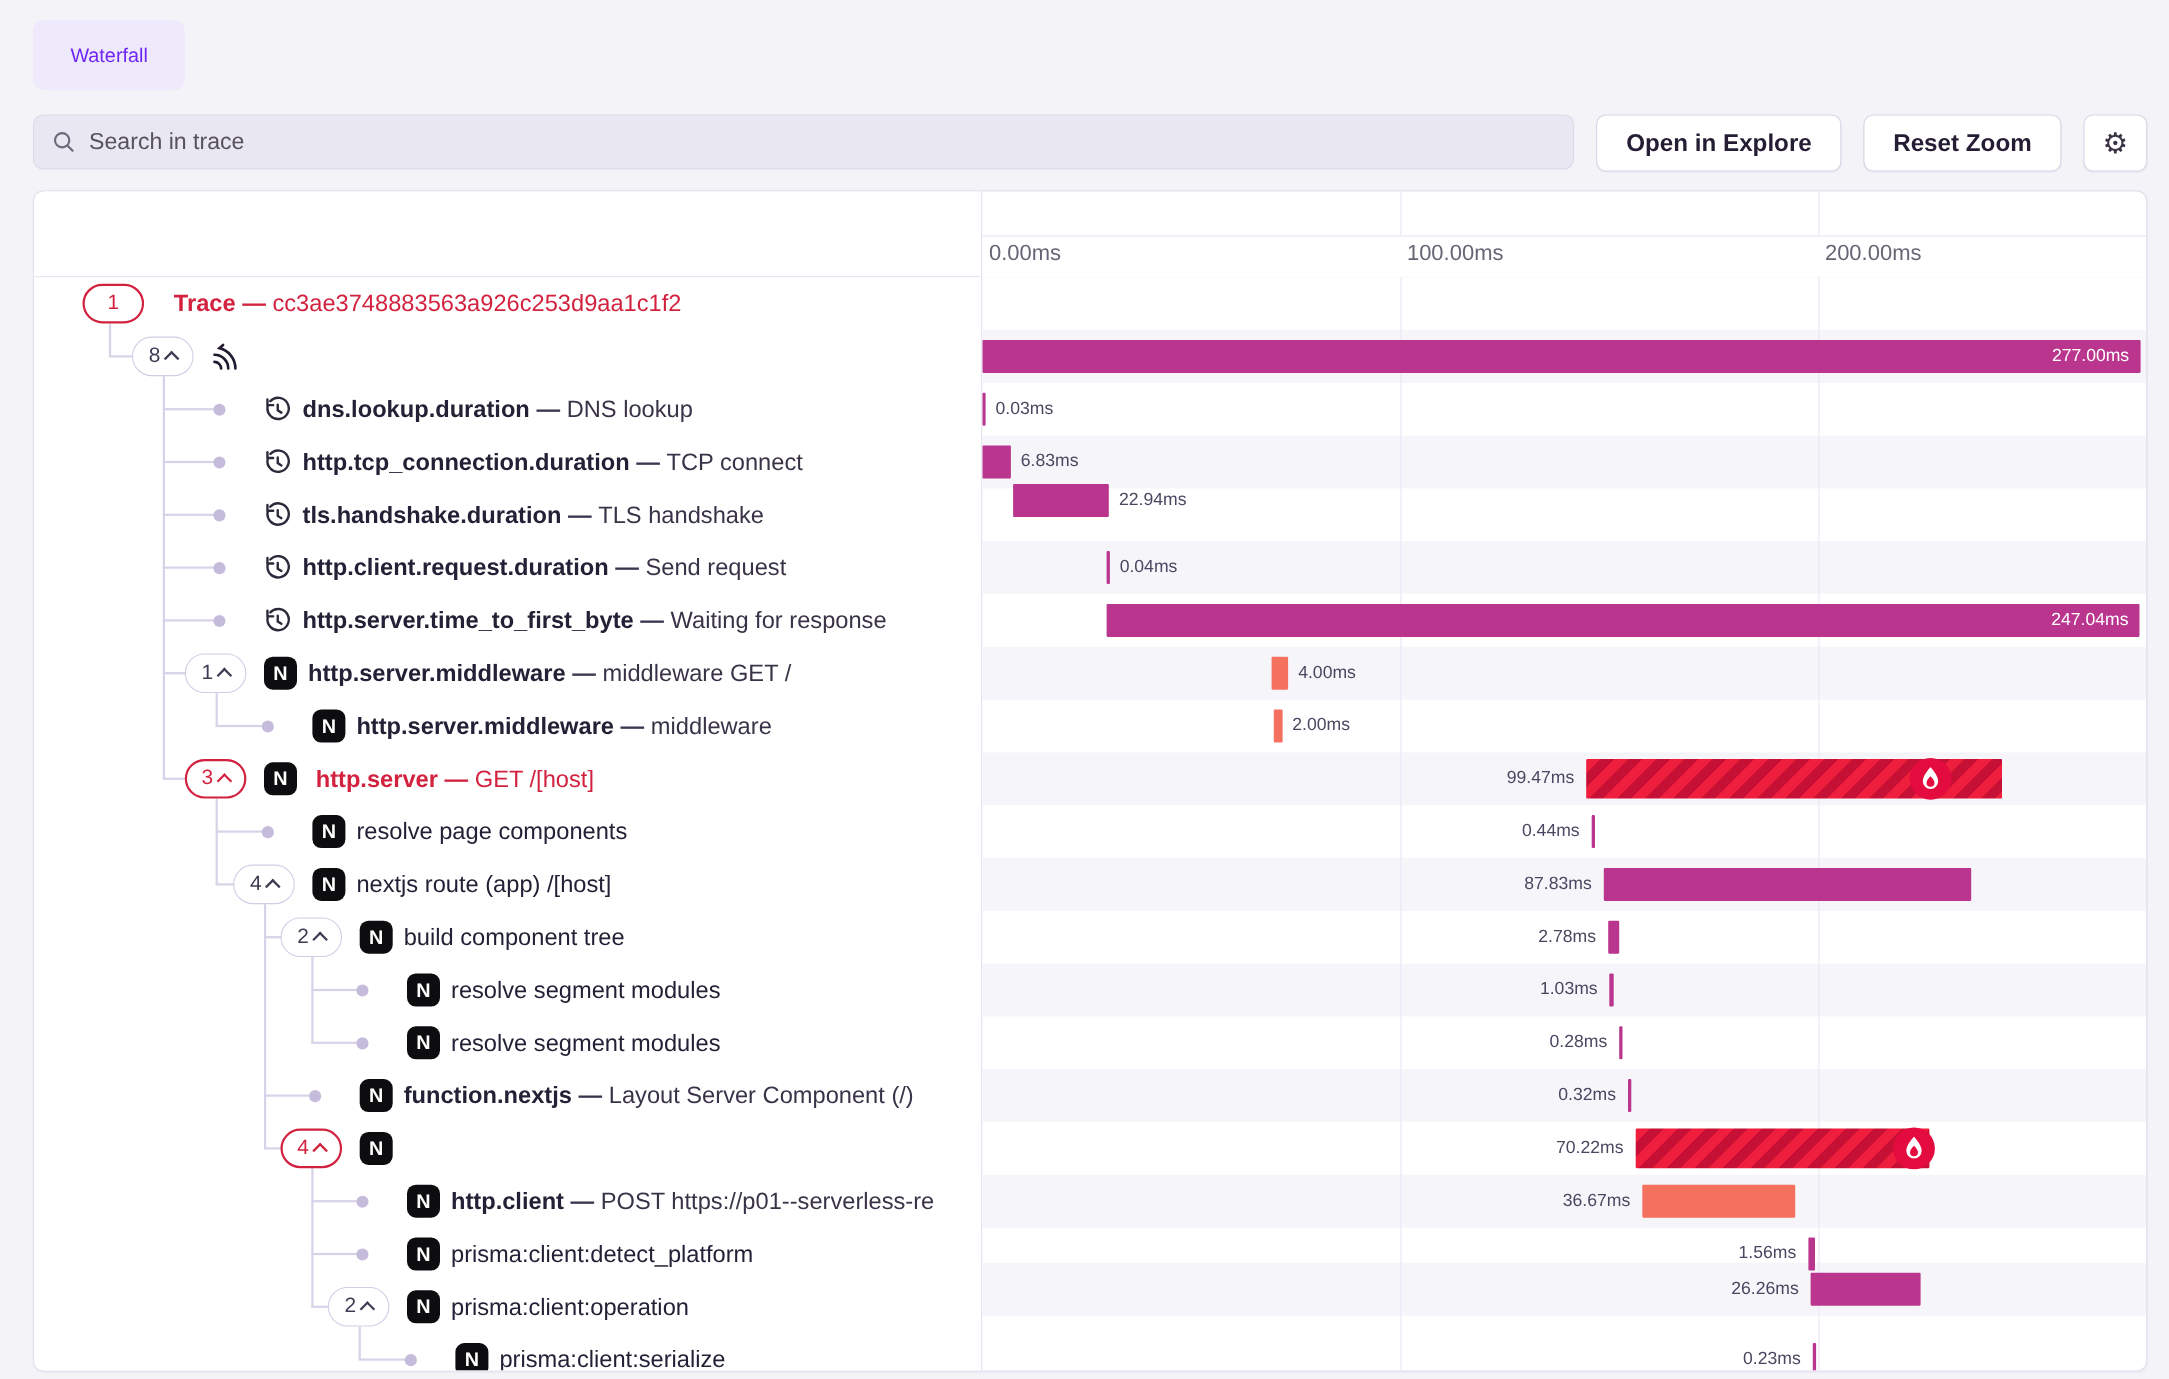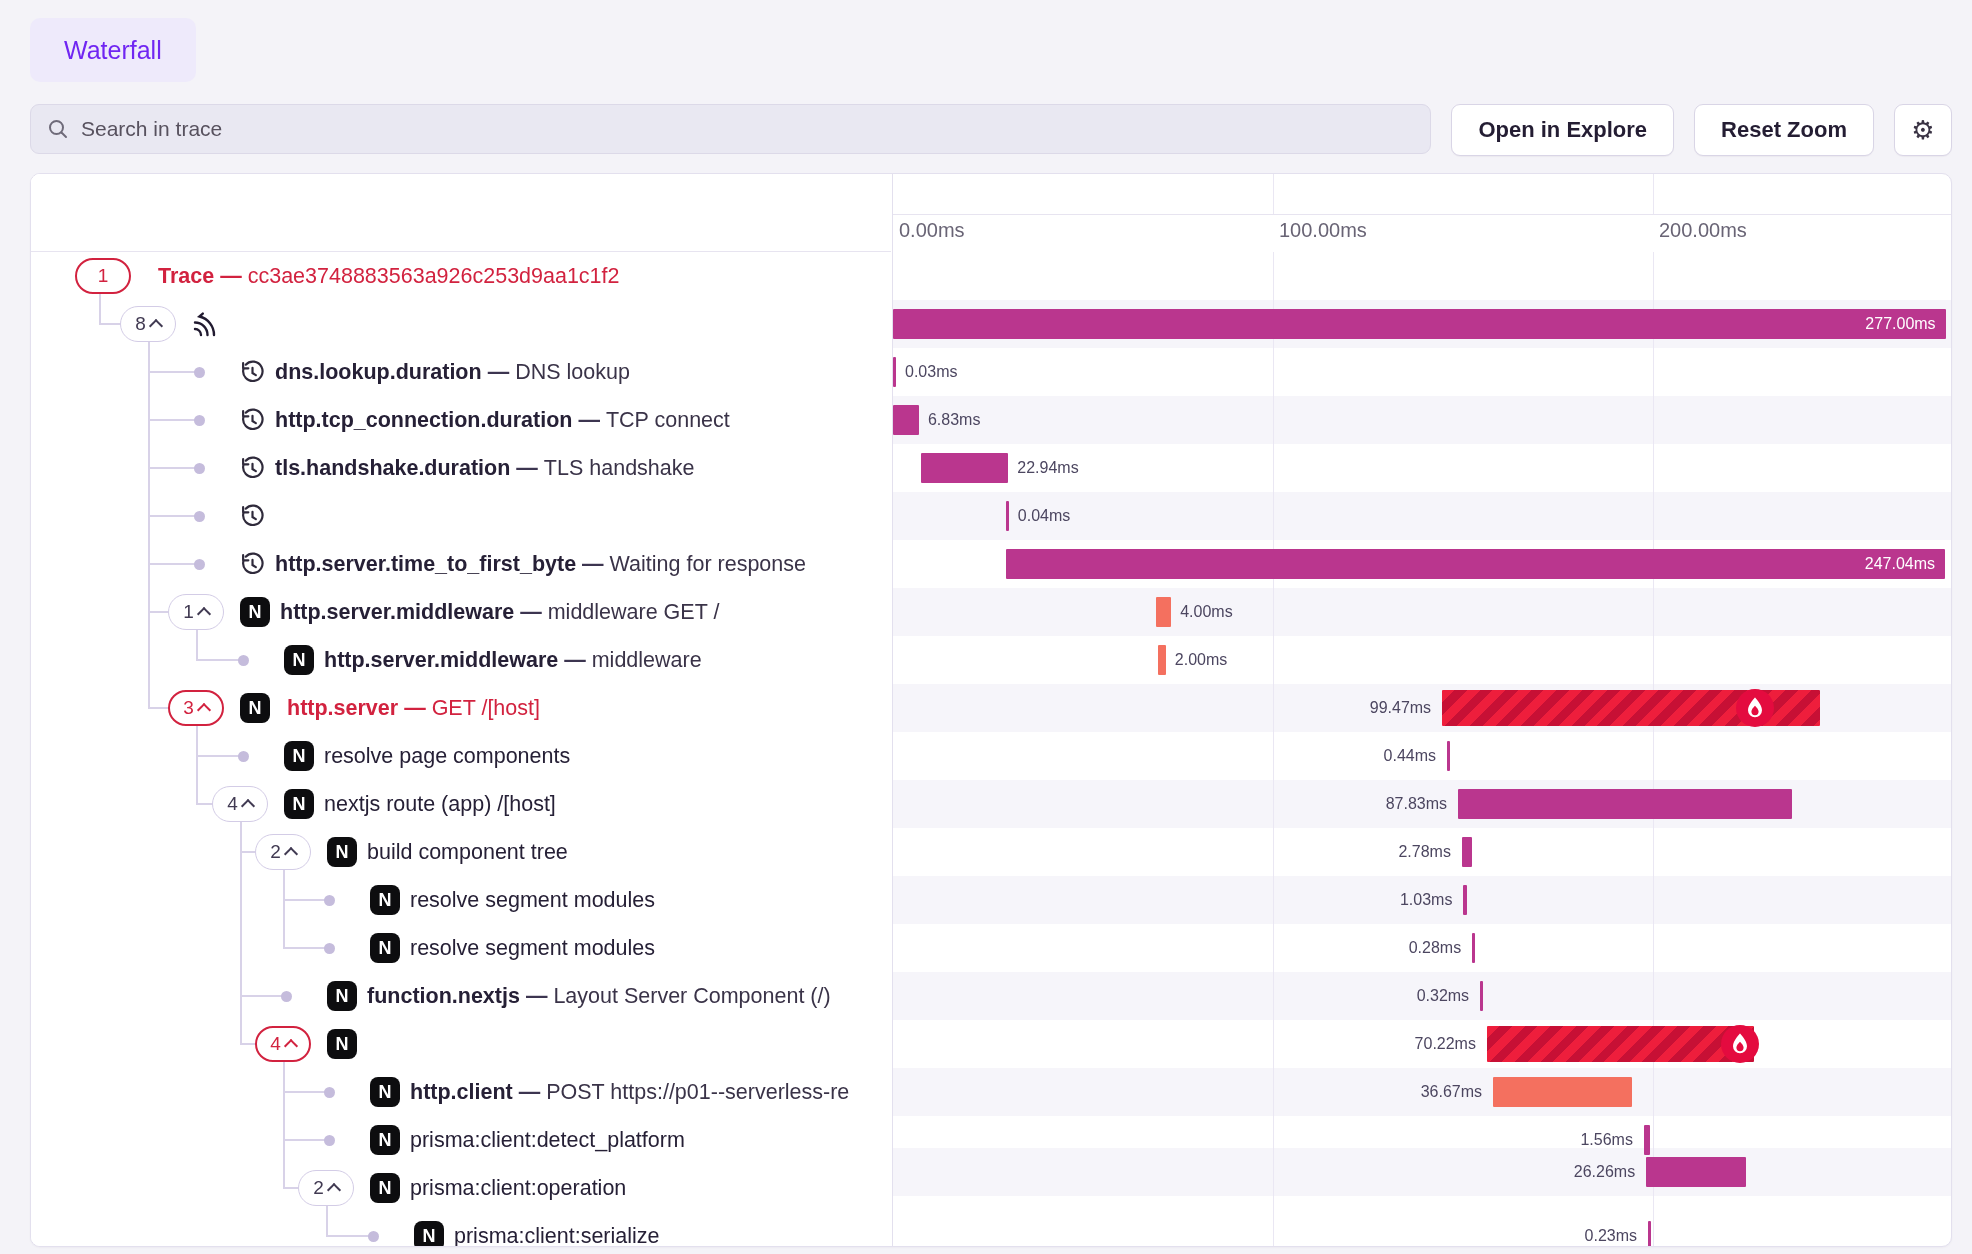--- a/index.html
+++ b/index.html
@@ -7,21 +7,21 @@
     width:1972px;height:1254px;overflow:hidden;
     background:#f4f3f8;
     font-family:"Liberation Sans", sans-serif;
     color:#262036;
     position:relative;
   }
   
   .tab-pill{
     position:absolute;left:30px;top:18px;height:64px;padding:0 34px;
     background:#eeeafb;border-radius:10px;display:flex;align-items:center;
-    font-size:25px;font-weight:500;color:#7026f2;cursor:pointer;
+    font-size:18px;font-weight:500;color:#7026f2;cursor:pointer;
   }
   .toolbar{position:absolute;left:30px;right:20px;top:104px;height:50px;display:flex;gap:20px;}
   .searchbar{
     flex:1;max-width:1437px;height:48px;background:#e9e8f2;border:1px solid #dcd9e8;
     border-radius:9px;display:flex;align-items:center;padding:0 16px;gap:12px;
   }
   .searchbar .ph{font-size:21px;color:#57515e;}
   .btn{
     height:50px;background:#ffffff;border:1px solid #d9d5e6;border-radius:9px;
     display:flex;align-items:center;justify-content:center;padding:0 26px;
@@ -150,20 +150,21 @@
             </svg></span>
           <div class="ltext" style="left: 244px;"><span class="t-title b">tls.handshake.duration</span><span class="t-sep">—</span><span class="t-desc">TLS handshake</span></div>
         </div>
         <div class="lrow" style="top: 318px;">
           <div class="dot" style="left: 163px; top: 19px;"></div>
           <span class="svgicon" style="left: 209px; top: 12px;"><svg width="25" height="25" viewBox="0 0 24 24" fill="none">
               <path d="M5.5 4.5 A9.3 9.3 0 1 1 3.2 9" stroke="#2f2a3b" stroke-width="2.1" stroke-linecap="round"></path>
               <path d="M3 3 v5 h5" stroke="#2f2a3b" stroke-width="2.1" stroke-linecap="round" stroke-linejoin="round" fill="none"></path>
               <path d="M12 7.5 V12.5 L15.2 14.5" stroke="#2f2a3b" stroke-width="2.1" stroke-linecap="round"></path>
             </svg></span>
+          <div class="ltext" style="left: 244px;"><span class="t-title b">http.client.request.duration</span><span class="t-sep">—</span><span class="t-desc">Send request</span></div>
         </div>
         <div class="lrow" style="top: 366px;">
           <div class="dot" style="left: 163px; top: 19px;"></div>
           <span class="svgicon" style="left: 209px; top: 12px;"><svg width="25" height="25" viewBox="0 0 24 24" fill="none">
               <path d="M5.5 4.5 A9.3 9.3 0 1 1 3.2 9" stroke="#2f2a3b" stroke-width="2.1" stroke-linecap="round"></path>
               <path d="M3 3 v5 h5" stroke="#2f2a3b" stroke-width="2.1" stroke-linecap="round" stroke-linejoin="round" fill="none"></path>
               <path d="M12 7.5 V12.5 L15.2 14.5" stroke="#2f2a3b" stroke-width="2.1" stroke-linecap="round"></path>
             </svg></span>
           <div class="ltext" style="left: 244px;"><span class="t-title b">http.server.time_to_first_byte</span><span class="t-sep">—</span><span class="t-desc">Waiting for response</span></div>
         </div>
@@ -303,21 +304,21 @@
           <span class="durlabel inside" style="right: 15.4px;">277.00ms</span>
         </div>
         <div class="rrow" style="top: 174px;">
           <div class="bar" style="left: 0px; width: 3px; background: rgb(186, 54, 142);"></div>
           <span class="durlabel" style="left: 12px;">0.03ms</span>
         </div>
         <div class="rrow alt" style="top: 222px;">
           <div class="bar" style="left: 0px; width: 25.954px; background: rgb(186, 54, 142);"></div>
           <span class="durlabel" style="left: 34.954px;">6.83ms</span>
         </div>
-        <div class="rrow" style="top: 270px; text-align: center;">
+        <div class="rrow" style="top: 257px; text-align: center;">
           <div class="bar" style="left: 28.12px; width: 87.172px; background: rgb(186, 54, 142);"></div>
           <span class="durlabel" style="left: 124.292px;">22.94ms</span>
         </div>
         <div class="rrow alt" style="top: 318px;">
           <div class="bar" style="left: 112.86px; width: 3px; background: rgb(186, 54, 142);"></div>
           <span class="durlabel" style="left: 124.86px;">0.04ms</span>
         </div>
         <div class="rrow" style="top: 366px;">
           <div class="bar" style="left: 113.24px; width: 938.752px; background: rgb(186, 54, 142);"></div>
           <span class="durlabel inside" style="right: 16.008px;">247.04ms</span>

